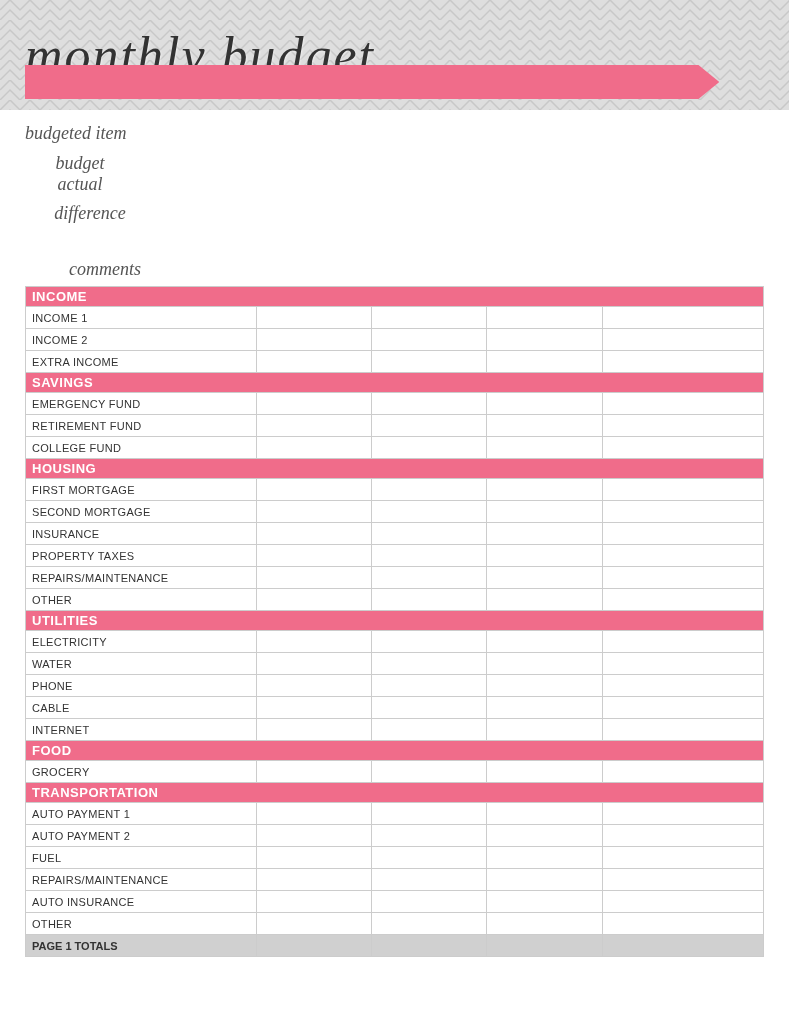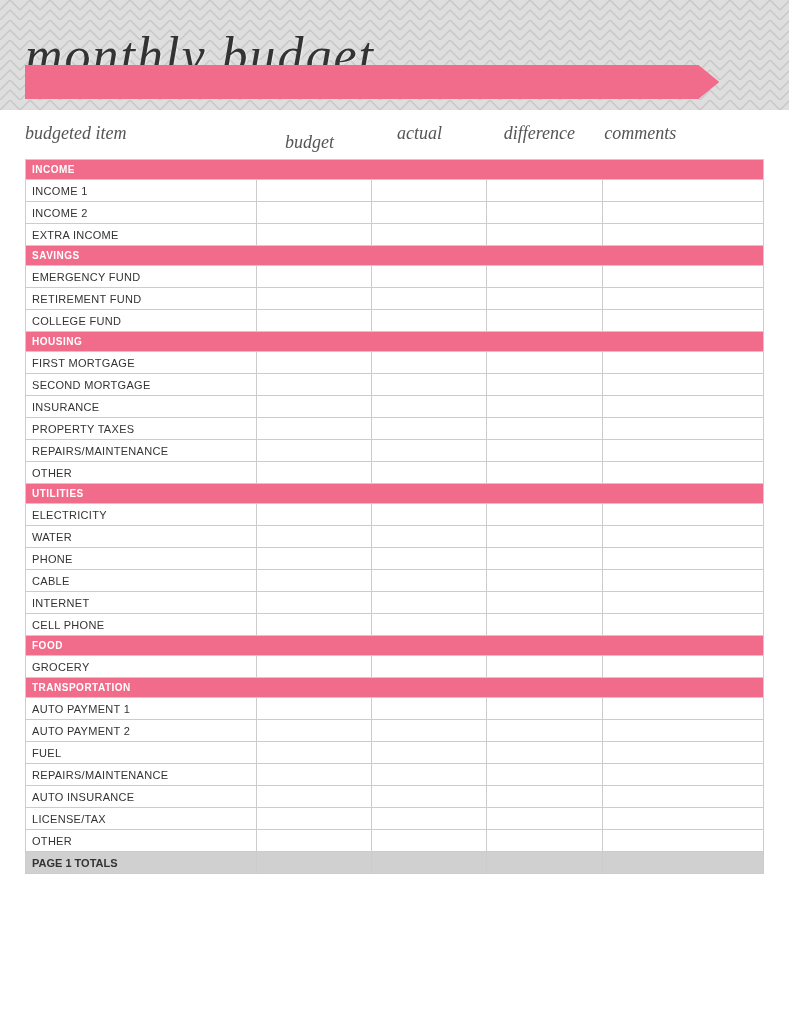--- a/index.html
+++ b/index.html
@@ -70,55 +70,56 @@
       left: 25px;
       z-index: 11;
       clip-path: polygon(0 0, 97% 0, 100% 50%, 97% 100%, 0 100%);
     }
 
     
     .col-headers {
       display: flex;
       padding: 8px 25px 6px 25px;
       margin-top: 5px;
+      flex-direction: column;
     }
 
     .col-header {
       font-family: 'Brush Script MT', cursive;
       font-size: 18px;
       color: #555;
       font-style: italic;
     }
 
     .col-item { width: 230px; }
     .col-budget { width: 110px; text-align: center; margin-top: 9px; }
     .col-actual { width: 110px; text-align: center; }
-    .col-diff { width: 130px; text-align: center; }
-    .col-comments { width: 160px; text-align: left; }
+    .col-diff { width: 130px; text-align: center; margin-top: 8px; }
+    .col-comments { width: 160px; text-align: center; margin-top: 35px; }
 
     
     .budget-table {
       width: calc(100% - 50px);
       margin: 0 25px;
       border-collapse: collapse;
     }
 
     .budget-table td {
       border: 1px solid #ccc;
       height: 22px;
       font-size: 11px;
       font-family: Arial, sans-serif;
       padding: 0 6px;
     }
 
     .category-row td {
       background: #f06c8a;
       color: white;
       font-weight: bold;
-      font-size: 10px;
+      font-size: 13px;
       letter-spacing: 0.5px;
       height: 20px;
     }
 
     .item-row td {
       background: white;
       color: #333;
       font-size: 11px;
     }
 
@@ -311,27 +312,20 @@
       <td class="value-cell"></td>
       <td class="comments-cell"></td>
     </tr>
     <tr class="item-row">
       <td class="item-name-cell">INTERNET</td>
       <td class="value-cell"></td>
       <td class="value-cell"></td>
       <td class="value-cell"></td>
       <td class="comments-cell"></td>
     </tr>
-    <tr class="item-row">
-      <td class="item-name-cell">CELL PHONE</td>
-      <td class="value-cell"></td>
-      <td class="value-cell"></td>
-      <td class="value-cell"></td>
-      <td class="comments-cell"></td>
-    </tr>
 
     <tr class="category-row">
       <td colspan="5">FOOD</td>
     </tr>
     <tr class="item-row">
       <td class="item-name-cell">GROCERY</td>
       <td class="value-cell"></td>
       <td class="value-cell"></td>
       <td class="value-cell"></td>
       <td class="comments-cell"></td>
@@ -363,27 +357,20 @@
     </tr>
     <tr class="item-row">
       <td class="item-name-cell">REPAIRS/MAINTENANCE</td>
       <td class="value-cell"></td>
       <td class="value-cell"></td>
       <td class="value-cell"></td>
       <td class="comments-cell"></td>
     </tr>
     <tr class="item-row">
       <td class="item-name-cell">AUTO INSURANCE</td>
-      <td class="value-cell"></td>
-      <td class="value-cell"></td>
-      <td class="value-cell"></td>
-      <td class="comments-cell"></td>
-    </tr>
-    <tr class="item-row">
-      <td class="item-name-cell">LICENSE/TAX</td>
       <td class="value-cell"></td>
       <td class="value-cell"></td>
       <td class="value-cell"></td>
       <td class="comments-cell"></td>
     </tr>
     <tr class="item-row">
       <td class="item-name-cell">OTHER</td>
       <td class="value-cell"></td>
       <td class="value-cell"></td>
       <td class="value-cell"></td>

